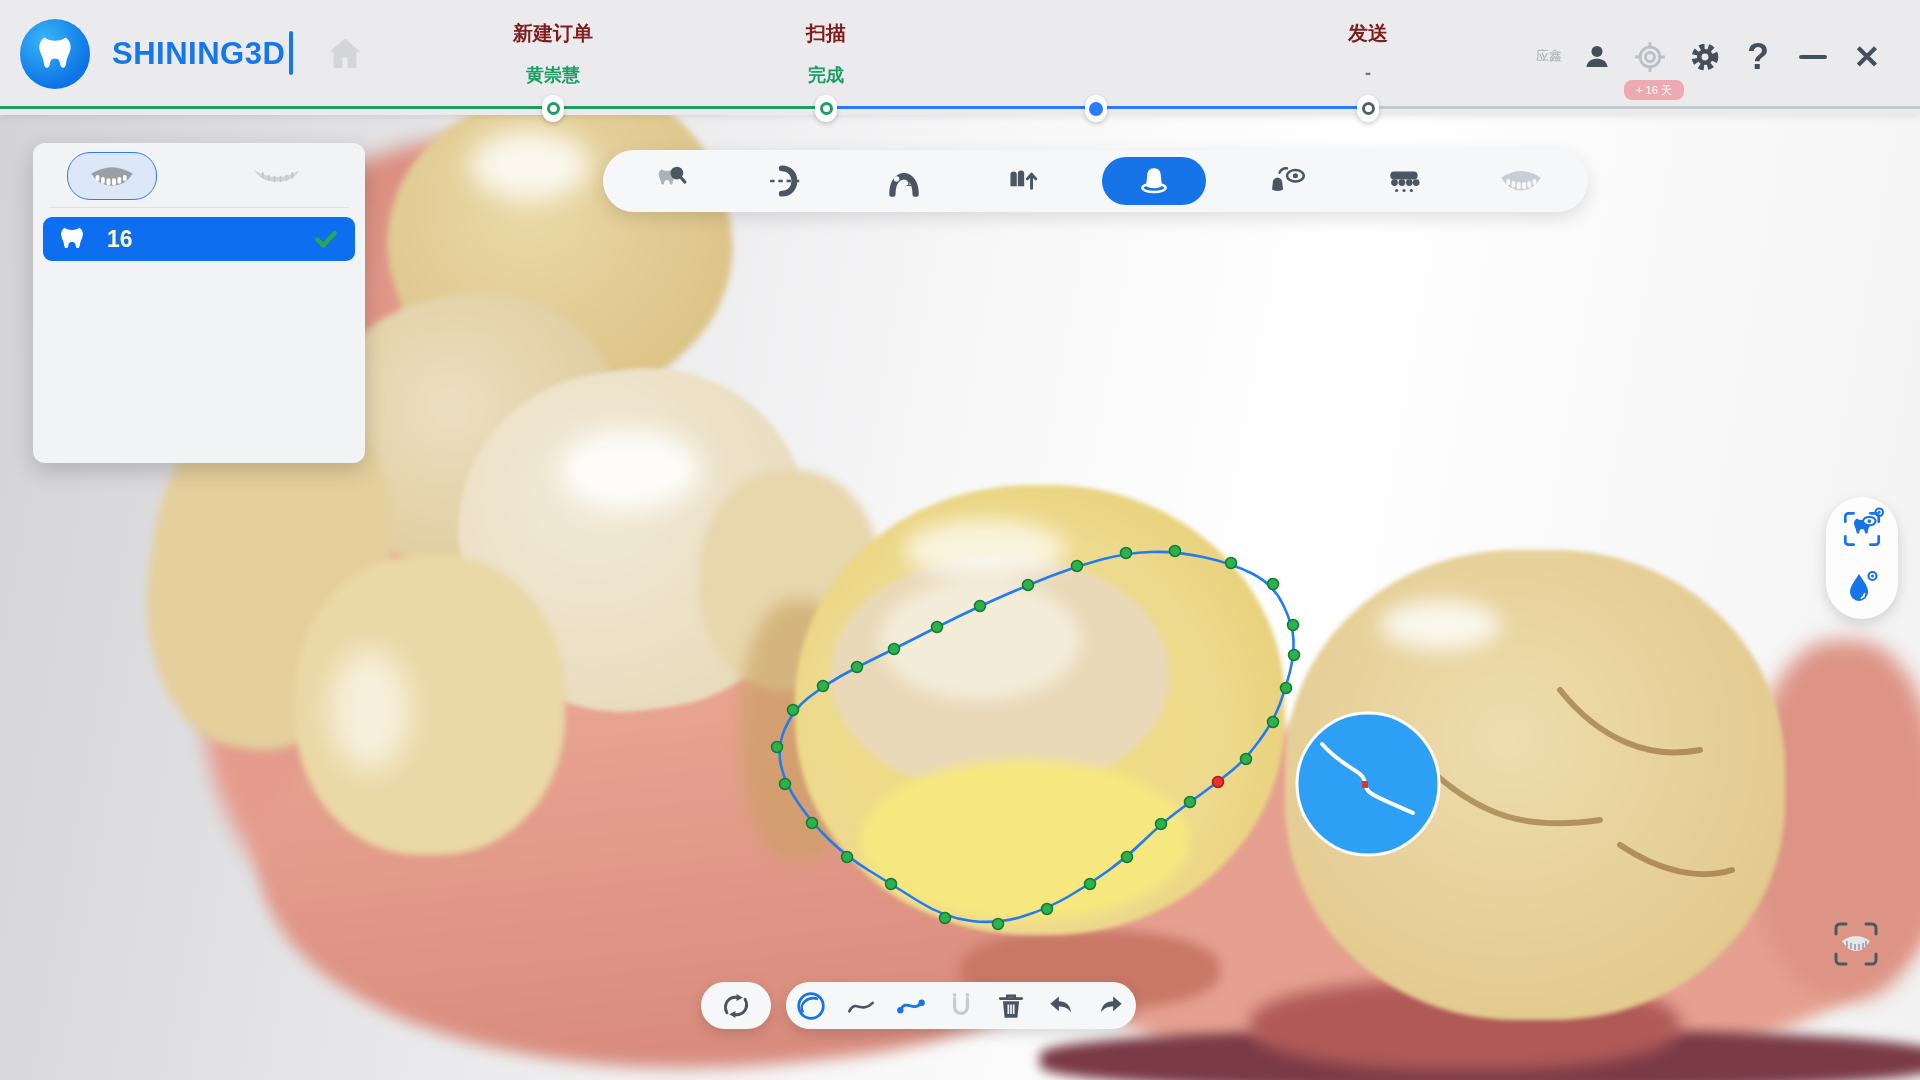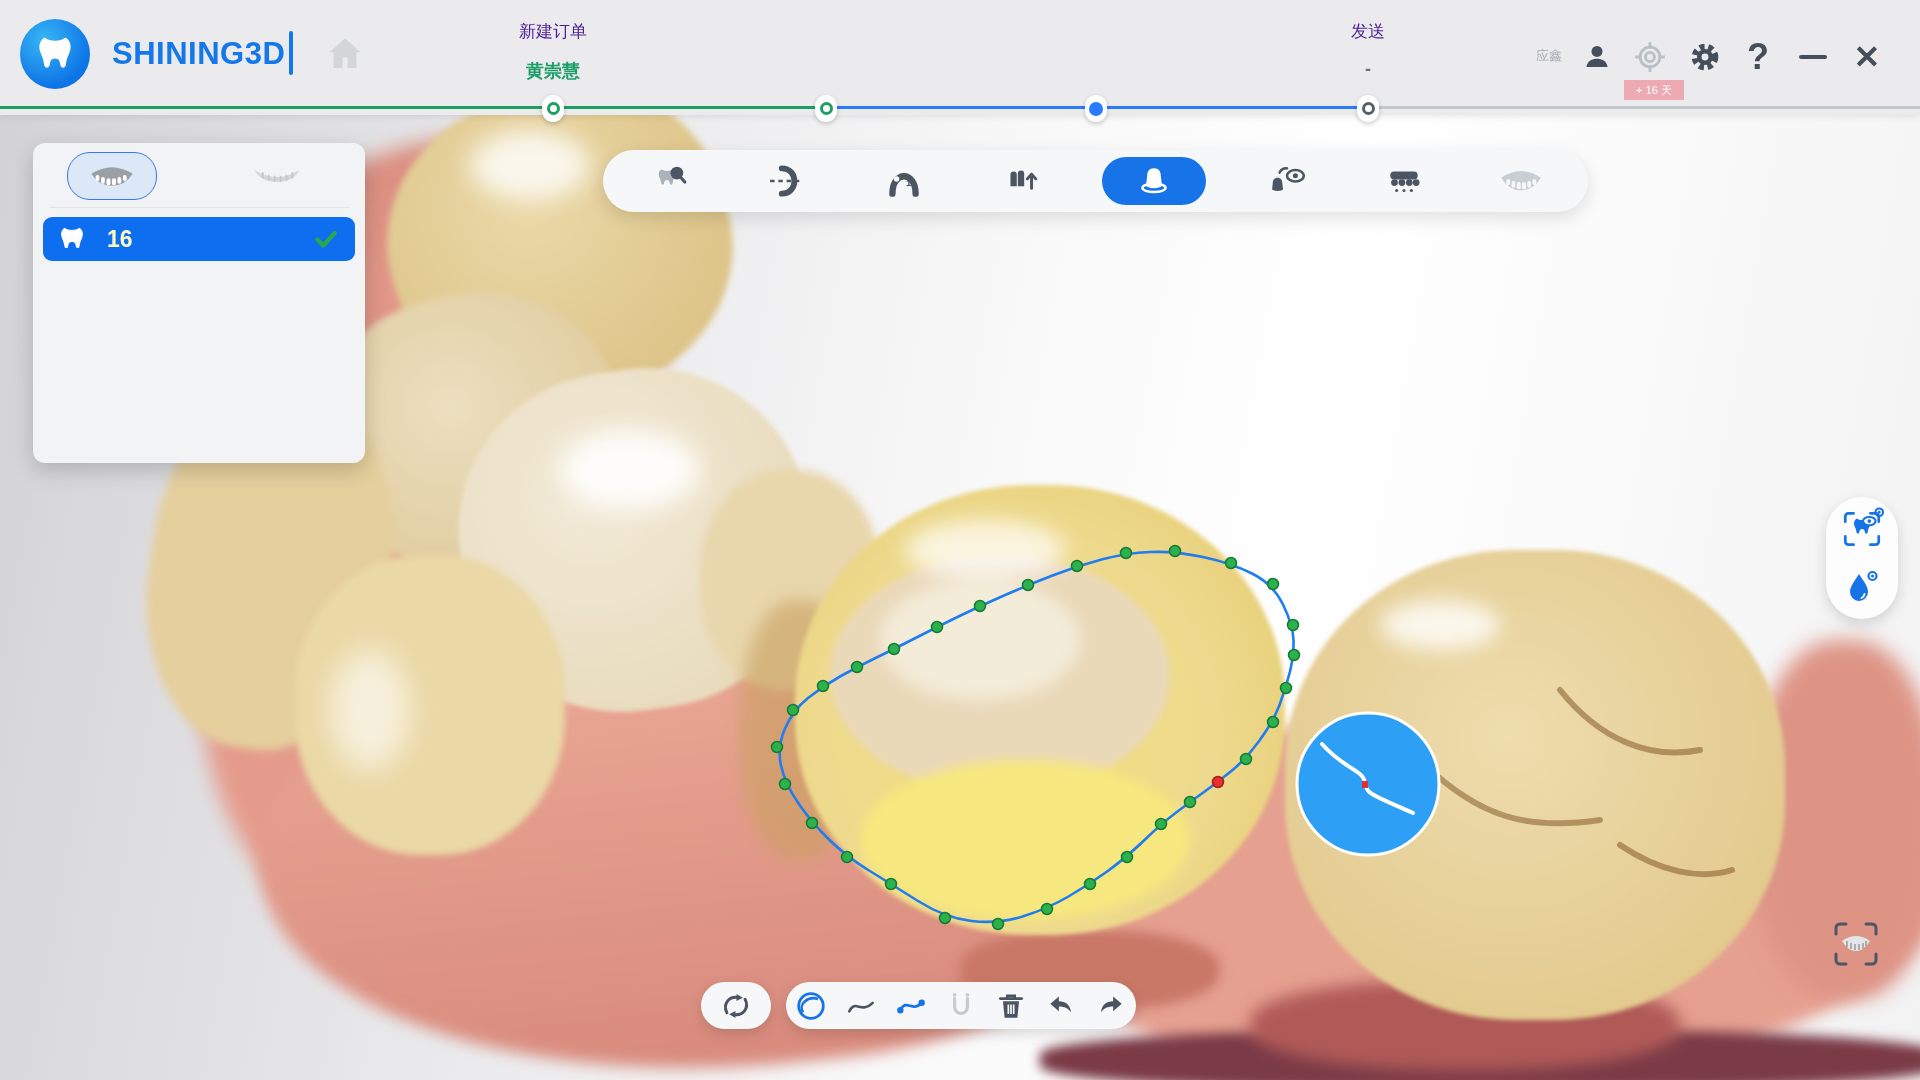--- a/index.html
+++ b/index.html
@@ -9,36 +9,36 @@
   .blob{position:absolute;}
   
   #header{position:absolute;left:0;top:0;width:1920px;height:115px;background:#ebebed;
     box-shadow:0 2px 6px rgba(0,0,0,.08);z-index:40;}
   #logo{position:absolute;left:20px;top:19px;width:70px;height:70px;border-radius:50%;
     background:radial-gradient(circle at 35% 30%,#38b7f6,#0d74e6 70%);display:flex;align-items:center;justify-content:center;}
   #brand{position:absolute;left:112px;top:36px;font-size:31px;font-weight:800;letter-spacing:.5px;color:#1478ea;}
   #brand-divider{position:absolute;left:289px;top:31px;width:4px;height:44px;border-radius:2px;background:#1478ea;}
   #home-btn{position:absolute;left:324px;top:33px;width:42px;height:42px;}
   .step{position:absolute;top:20px;width:220px;transform:translateX(-50%);text-align:center;cursor:default;}
-  .step .t{font-size:17px;font-weight:normal;color:#4c1d95;}
+  .step .t{font-size:20px;font-weight:bold;color:#7f1d1d;}
   .step .s{margin-top:16px;font-size:18px;font-weight:bold;}
   .step.done .s{color:#1a9e66;}
   .step.active .s{color:#2b7bff;}
   .step.pending .s{color:#6b7280;}
   .seg{position:absolute;top:106px;height:3px;}
   .seg.g{background:#1d9e63;} .seg.b{background:#2b7bff;} .seg.n{background:#c3c8cd;}
   .sdot{position:absolute;top:95px;width:22px;height:27px;border-radius:12px;background:#fff;
     box-shadow:0 2px 5px rgba(0,0,0,.20);transform:translateX(-50%);display:flex;align-items:center;justify-content:center;}
   .sdot .in{box-sizing:border-box;}
   .sdot.done .in{width:13px;height:13px;border-radius:50%;border:3.5px solid #1d9e63;}
   .sdot.active .in{width:14px;height:14px;border-radius:50%;background:#2b7bff;}
   .sdot.pending .in{width:13px;height:13px;border-radius:50%;border:3.5px solid #566068;}
   #hdr-user{position:absolute;left:1536px;top:47px;font-size:13px;color:#a7adb4;}
   .hicon{position:absolute;top:40px;width:34px;height:34px;display:flex;align-items:center;justify-content:center;cursor:pointer;}
-  #license-badge{position:absolute;left:1624px;top:80px;width:60px;height:20px;border-radius:0;background:#eeaab2;
+  #license-badge{position:absolute;left:1624px;top:80px;width:60px;height:20px;border-radius:8px;background:#eeaab2;
     color:#fff;font-size:11px;display:flex;align-items:center;justify-content:center;}
   .glyph{font-size:32px;font-weight:bold;color:#454f5b;line-height:1;}
   
   #left-panel{position:absolute;left:33px;top:143px;width:332px;height:320px;background:#f2f3f5;border-radius:12px;
     box-shadow:0 8px 22px rgba(0,0,0,.18);z-index:25;}
   #jaw-tab-upper{position:absolute;left:34px;top:9px;width:88px;height:46px;border-radius:23px;background:#dce8f7;
     border:1.5px solid #3478f6;display:flex;align-items:center;justify-content:center;cursor:pointer;}
   #jaw-tab-lower{position:absolute;left:200px;top:14px;width:88px;height:40px;display:flex;align-items:center;justify-content:center;cursor:pointer;}
   #panel-divider{position:absolute;left:16px;right:16px;top:64px;height:1px;background:#e1e3e6;}
   #tooth-item{position:absolute;left:10px;top:74px;width:312px;height:44px;border-radius:9px;background:#0e6ef0;
@@ -161,20 +161,24 @@
     <div id="home-btn">
       <svg width="42" height="42" viewBox="0 0 24 24">
         <path fill="#d3d5d8" d="M12 3 L3 11 h2.5 v9 h5 v-6 h3 v6 h5 v-9 H21 Z"></path>
       </svg>
     </div>
 
     <div class="step done" style="left:553px;">
       <div class="t">新建订单</div>
       <div class="s">黄崇慧</div>
     </div>
+    <div class="step done" style="left:826px;">
+      <div class="t">扫描</div>
+      <div class="s">完成</div>
+    </div>
     <div class="step pending" style="left:1368px;text-align:center;">
       <div class="t">发送</div>
       <div class="s">-</div>
     </div>
 
     <div class="seg g" style="left:0;width:826px;"></div>
     <div class="seg b" style="left:826px;width:542px;"></div>
     <div class="seg n" style="left:1368px;width:552px;"></div>
     <div class="sdot done" style="left:553px;">
         <div class="in"></div>

